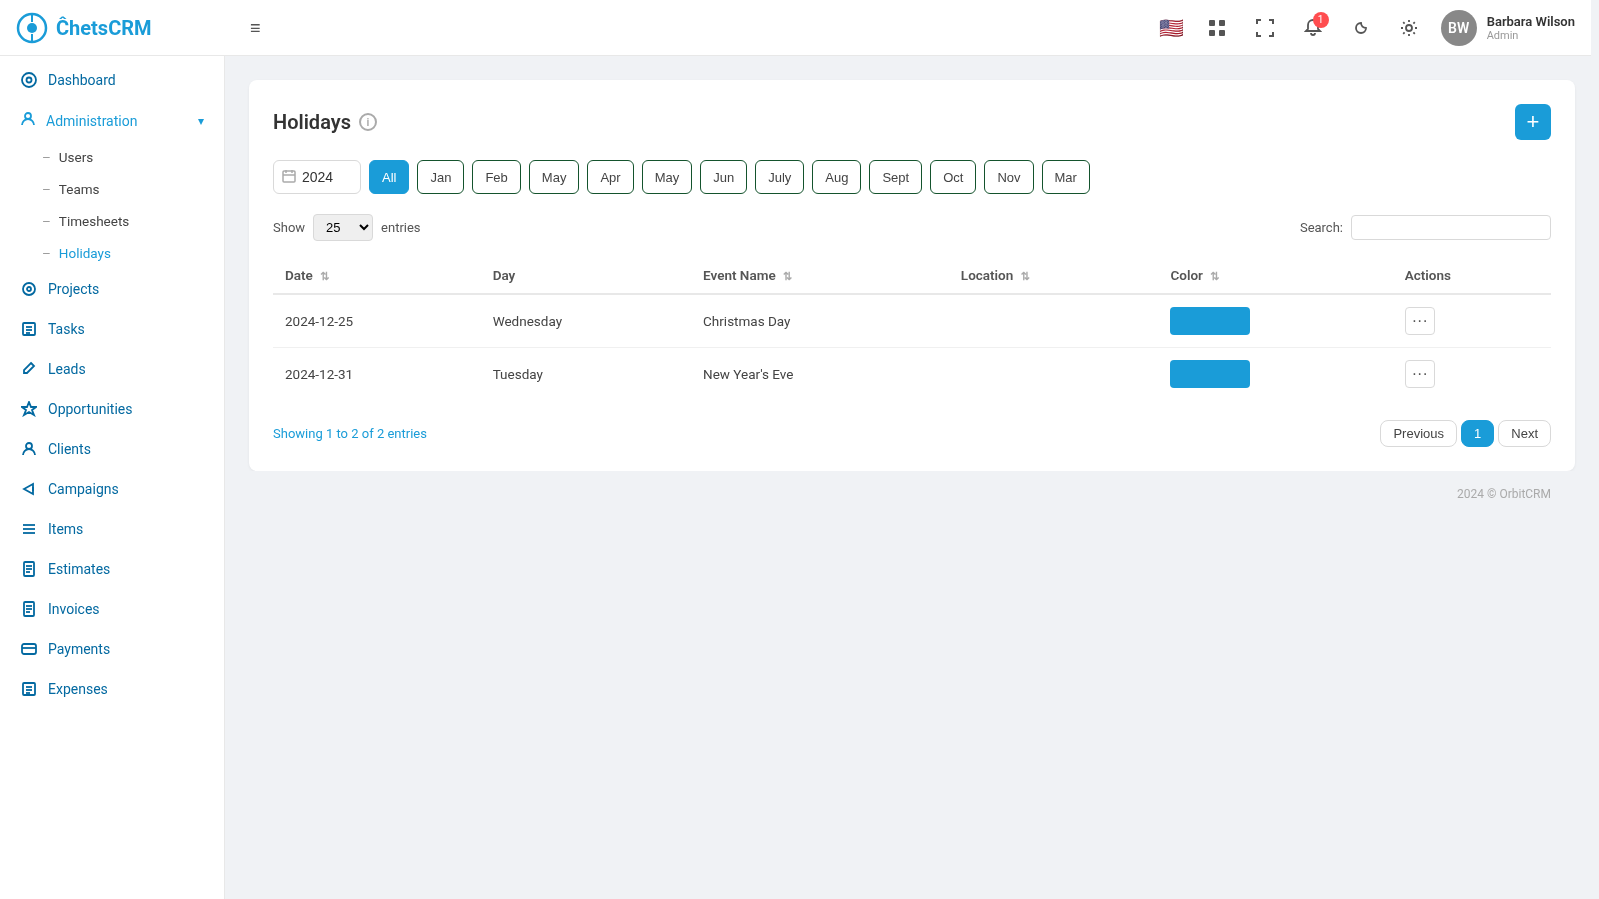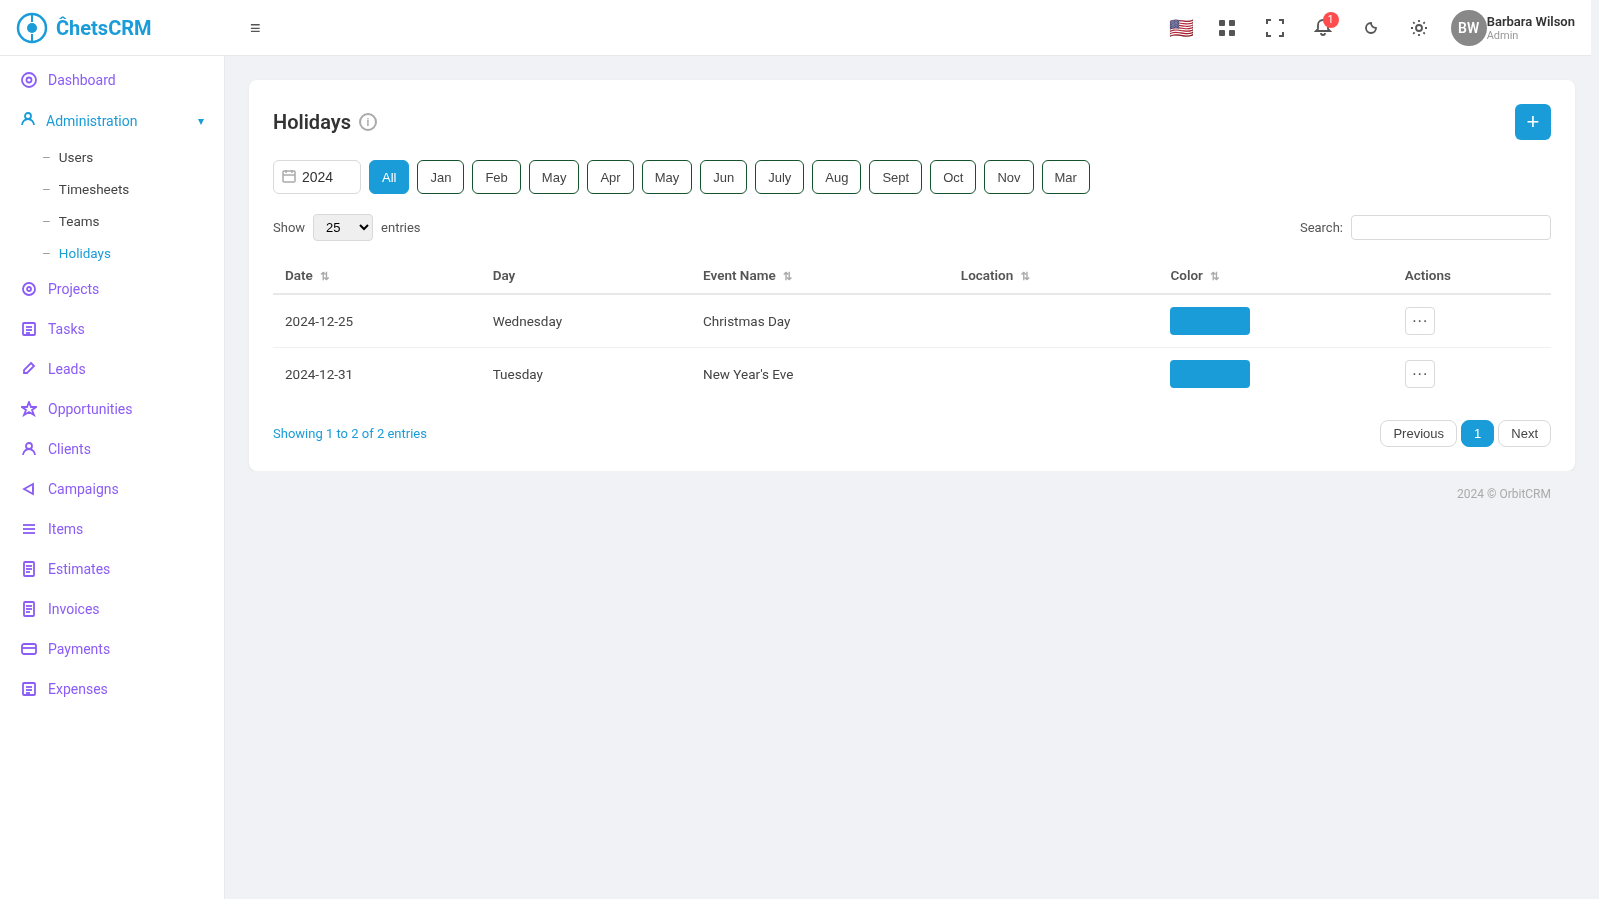--- a/index.html
+++ b/index.html
@@ -8,31 +8,31 @@
     
     .header { display: flex; align-items: center; justify-content: space-between; background: #fff; height: 56px; padding: 0 16px; border-bottom: 1px solid #e8e8e8; position: fixed; top: 0; left: 0; right: 8px; z-index: 100; }
     .header-left { display: flex; align-items: center; gap: 16px; }
     .logo { display: flex; align-items: center; gap: 8px; width: 210px; }
     .logo-icon { width: 32px; height: 32px; }
     .logo-text { font-size: 20px; font-weight: 700; color: #1a9cd8; }
     .hamburger { font-size: 18px; cursor: pointer; color: #555; padding: 4px 8px; }
     .header-right { display: flex; align-items: center; gap: 16px; }
     .header-icon { width: 32px; height: 32px; display: flex; align-items: center; justify-content: center; cursor: pointer; color: #555; font-size: 18px; position: relative; }
     .badge { position: absolute; top: 0; right: 0; background: #ff4d4f; color: #fff; border-radius: 50%; width: 16px; height: 16px; font-size: 10px; display: flex; align-items: center; justify-content: center; }
-    .user-info { display: flex; align-items: center; cursor: pointer; }
+    .user-info { display: flex; align-items: center; gap: 10px; cursor: pointer; }
     .avatar { width: 36px; height: 36px; border-radius: 50%; background: #888; overflow: hidden; display: flex; align-items: center; justify-content: center; color: #fff; font-size: 14px; font-weight: 600; }
     .user-text .name { font-weight: 600; font-size: 13px; }
     .user-text .role { font-size: 11px; color: #999; }
 
     
     .layout { display: flex; margin-top: 56px; height: calc(100vh - 56px); }
 
     
     .sidebar { width: 225px; background: #fff; border-right: 1px solid #e8e8e8; overflow-y: auto; flex-shrink: 0; }
-    .sidebar-item { display: flex; align-items: center; gap: 10px; padding: 11px 20px; cursor: pointer; color: #8b5cf6; font-size: 14px; text-decoration: none; position: relative; }
+    .sidebar-item { display: flex; align-items: center; gap: 10px; padding: 11px 20px; cursor: pointer; color: #0369a1; font-size: 14px; text-decoration: none; position: relative; }
     .sidebar-item .icon { width: 18px; height: 18px; display: flex; align-items: center; justify-content: center; font-size: 16px; flex-shrink: 0; }
     .sidebar-section { padding: 4px 0; }
     .sidebar-submenu { padding-left: 0; text-align: center; }
     .sidebar-submenu .sub-item { display: flex; align-items: center; padding: 8px 20px 8px 42px; cursor: pointer; color: #444; font-size: 13.5px; }
     .sidebar-submenu .sub-item.active { color: #1a9cd8; }
     .sidebar-submenu .sub-item::before { content: '–'; margin-right: 8px; color: #999; }
     .admin-header { display: flex; align-items: center; justify-content: space-between; padding: 11px 20px; cursor: pointer; color: #1a9cd8; }
     .admin-header .left { display: flex; align-items: center; gap: 10px; }
     .chevron { font-size: 12px; }
 
@@ -170,24 +170,24 @@
           </span>
           <span>Administration</span>
         </div>
         <span class="chevron">▾</span>
       </div>
       <div class="sidebar-submenu">
         <div class="sub-item">
           <span>Users</span>
         </div>
         <div class="sub-item">
+          <span>Teams</span>
+        </div>
+        <div class="sub-item">
           <span>Timesheets</span>
-        </div>
-        <div class="sub-item">
-          <span>Teams</span>
         </div>
         <div class="sub-item active">
           <span>Holidays</span>
         </div>
       </div>
 
       <div class="sidebar-item">
         <span class="icon">
           <svg width="16" height="16" viewBox="0 0 16 16" fill="none" stroke="currentColor" stroke-width="1.8">
               <circle cx="8" cy="8" r="6"></circle>

